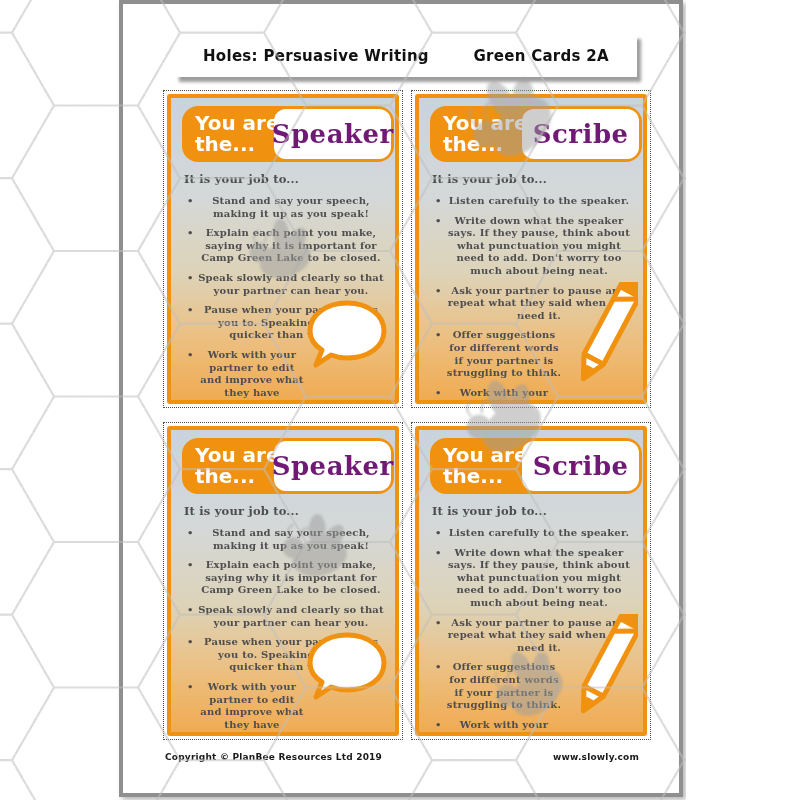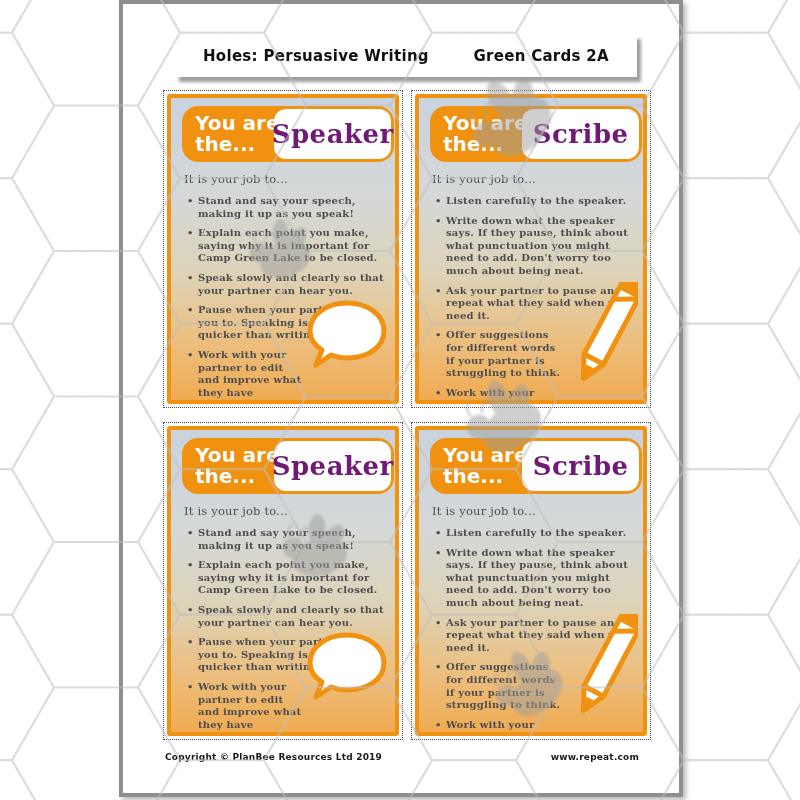--- a/index.html
+++ b/index.html
@@ -1,17 +1,17 @@
 <!DOCTYPE html>
 <html><head>
 <meta charset="utf-8">
 <style>
   * { margin:0; padding:0; box-sizing:border-box; }
   html,body { width:800px; height:800px; background:#ffffff; font-family:"DejaVu Sans",sans-serif; }
-  .canvas { position:relative; width:800px; height:800px; background:#ffffff; overflow:hidden; }
+  .canvas { position:relative; width:686px; height:800px; background:#ffffff; overflow:hidden; }
 
   
   .sheet {
     position:absolute; left:119px; top:0; width:564px; height:797px;
     background:#ffffff; border:4px solid #8f8f8f;
     box-shadow:3px 3px 5px rgba(0,0,0,.28);
   }
 
   
   .header-bar {
@@ -56,28 +56,28 @@
   }
   .pill-role {
     position:absolute; right:3px; top:3px; bottom:3px; width:55%;
     display:flex; align-items:center; justify-content:center;
     font-family:"DejaVu Serif",serif; font-weight:bold; font-size:26px;
     color:#701a75; letter-spacing:.5px; z-index:2;
   }
 
   
   .intro {
-    font-family:"DejaVu Serif",serif; font-weight:normal; font-size:11.5px;
+    font-family:"DejaVu Serif",serif; font-weight:bold; font-size:11.5px;
     color:#4e4e50; margin:10px 0 9px 2px; letter-spacing:.2px;
   }
   ul.bullets { list-style:none; margin-left:4px; }
   ul.bullets li {
     position:relative; padding-left:12px; margin-bottom:7px;
     font-family:"DejaVu Serif",serif; font-weight:bold; font-size:10px;
-    line-height:1.26; color:#4e4e50; letter-spacing:.2px;
+    line-height:1.26; color:#4e4e50; letter-spacing:.2px;text-align:center;
   }
   ul.bullets li::before {
     content:"•"; position:absolute; left:1px; top:0; font-size:10px; color:#4e4e50;
   }
   li.narrow-bubble { padding-right:78px; }
   li.narrow-pencil { padding-right:70px; }
 
   
   .bubble-icon { position:absolute; right:7px; bottom:32px; z-index:1; }
   .pencil-icon { position:absolute; right:5px; bottom:6px; z-index:1; }
@@ -206,21 +206,21 @@
               <path d="M29 88 L37 88 L33 99 Z" fill="#F0920F"></path>
             </g>
           </svg>
         </div>
       </div>
 
     </div>
 
     <div class="footer">
       <span>Copyright © PlanBee Resources Ltd 2019</span>
-      <span>www.repeat.com</span>
+      <span>www.slowly.com</span>
     </div>
   </div>
 
   <svg class="overlay" width="800" height="800" viewBox="0 0 800 800">
     <g id="hexgrid" class="hex-lines" fill="none" stroke="#bfbfbf" stroke-width="2.2" stroke-dasharray="7 7">
         <path d="M-72.0 -112.7 L-114.0 -40.0 L-198.0 -40.0 L-240.0 -112.7 L-198.0 -185.5 L-114.0 -185.5 Z"></path>
         <path d="M-72.0 32.7 L-114.0 105.5 L-198.0 105.5 L-240.0 32.7 L-198.0 -40.0 L-114.0 -40.0 Z"></path>
         <path d="M-72.0 178.2 L-114.0 251.0 L-198.0 251.0 L-240.0 178.2 L-198.0 105.5 L-114.0 105.5 Z"></path>
         <path d="M-72.0 323.7 L-114.0 396.5 L-198.0 396.5 L-240.0 323.7 L-198.0 251.0 L-114.0 251.0 Z"></path>
         <path d="M-72.0 469.2 L-114.0 542.0 L-198.0 542.0 L-240.0 469.2 L-198.0 396.5 L-114.0 396.5 Z"></path>

